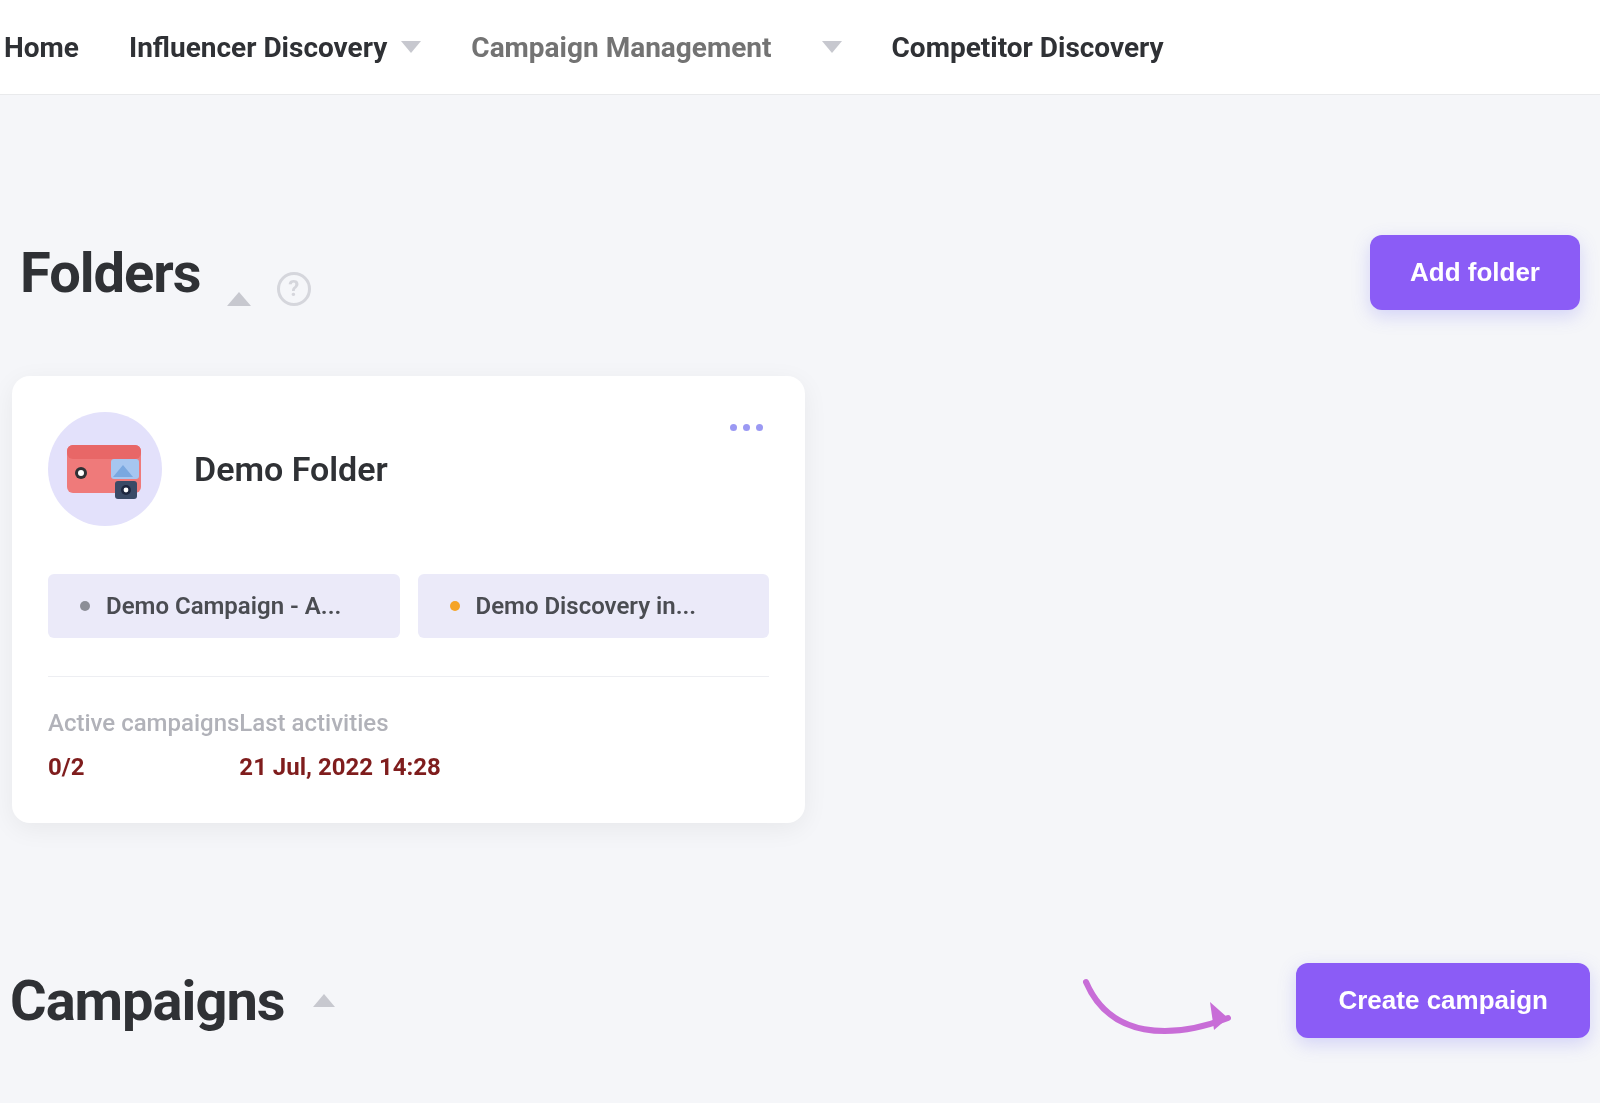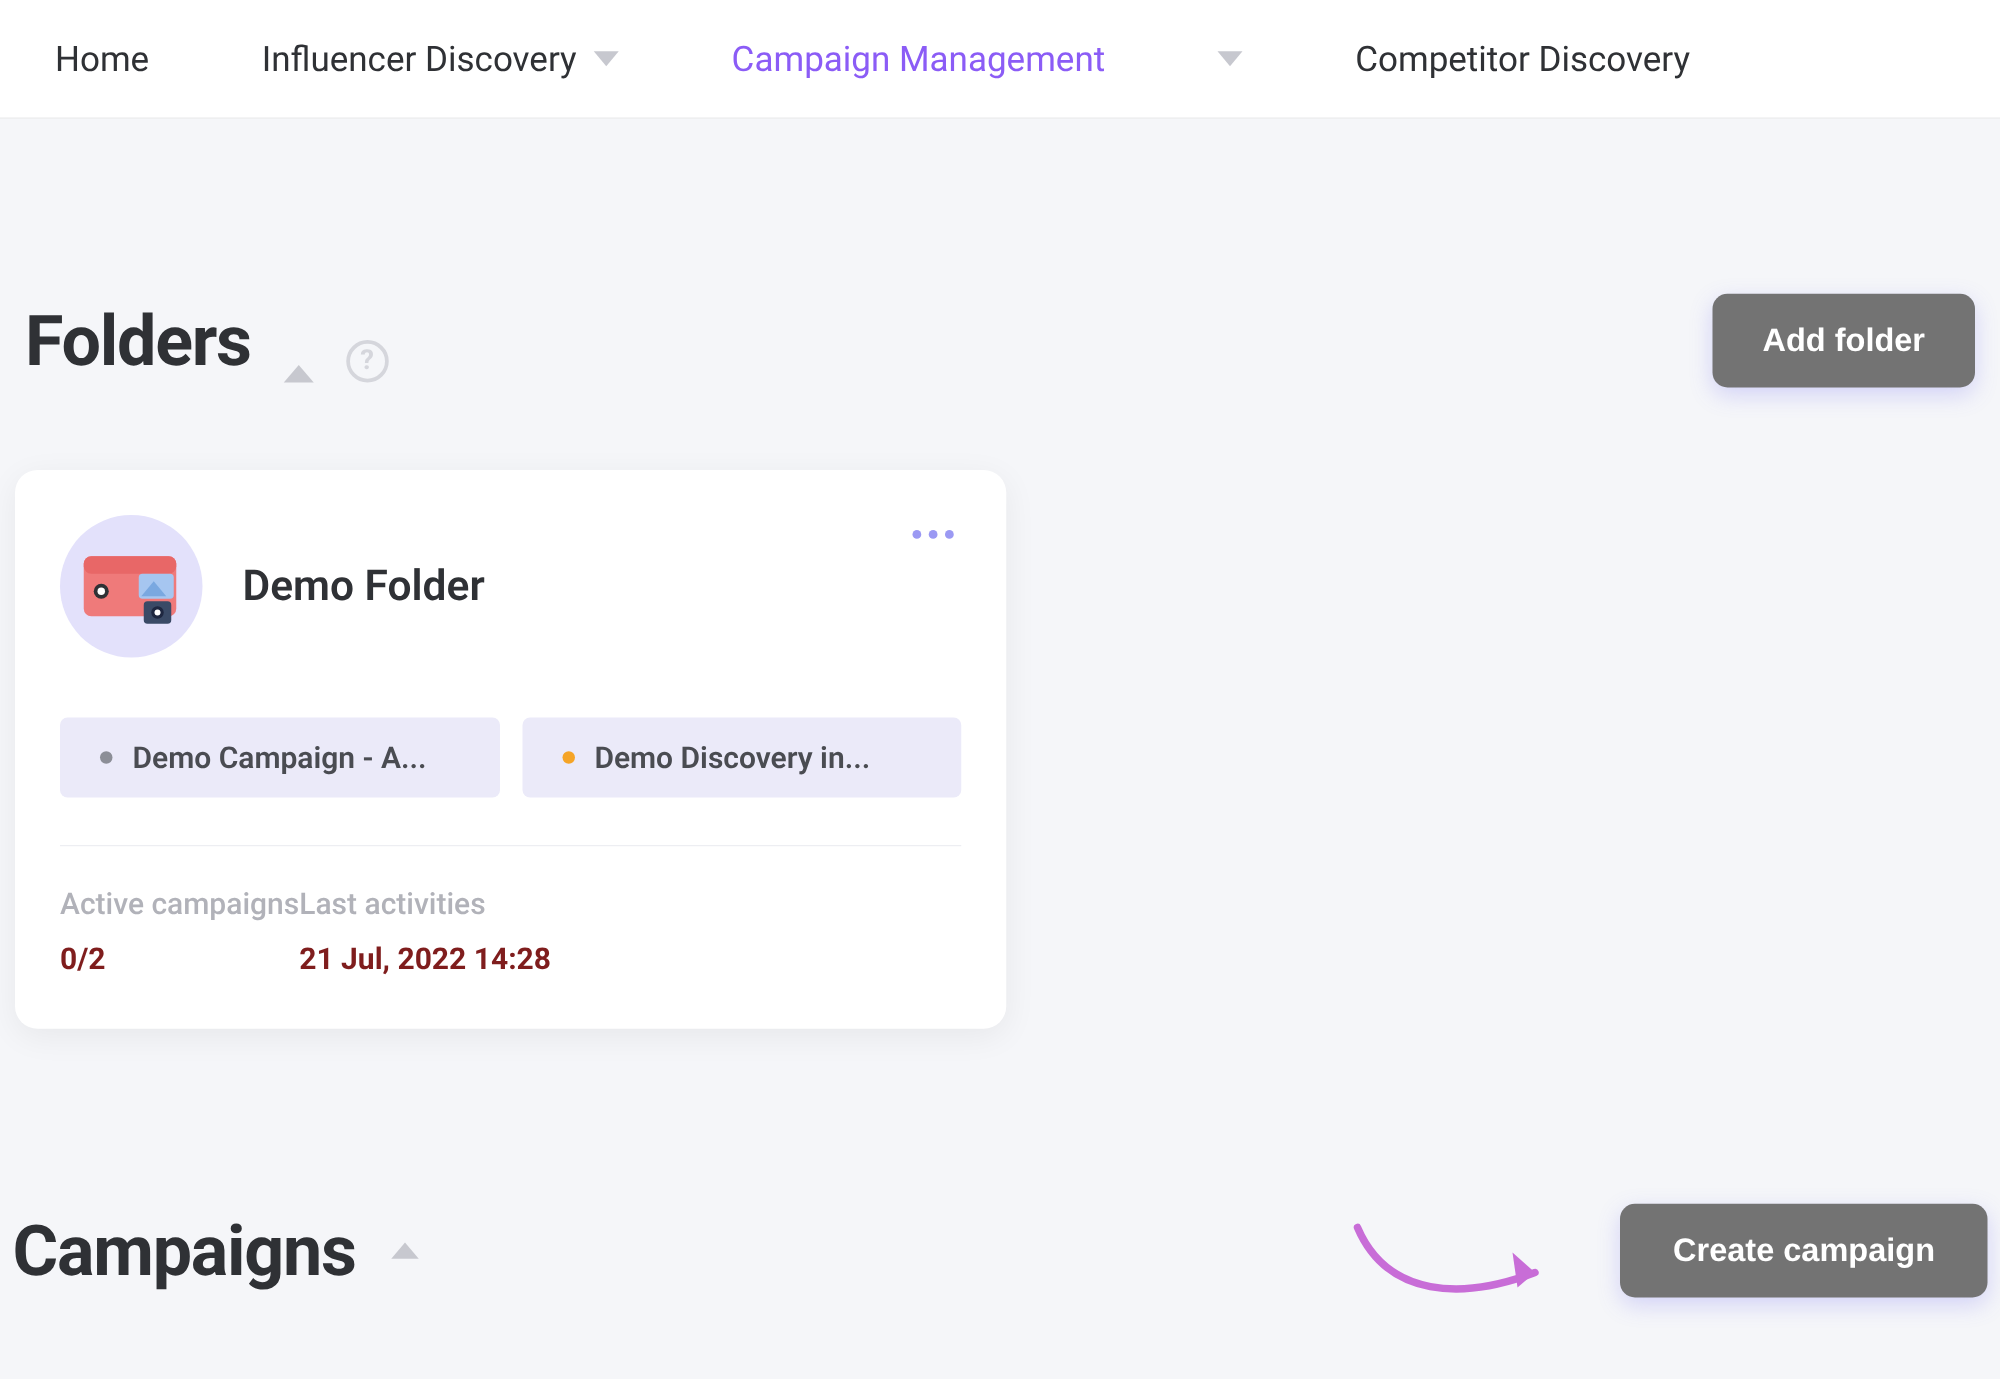--- a/index.html
+++ b/index.html
@@ -26,27 +26,26 @@
     display: flex;
     align-items: center;
     padding: 0 0 0 4px;
     gap: 50px;
   }
   .nav-item {
     display: flex;
     align-items: center;
     gap: 14px;
     font-size: 28px;
-    font-weight: 400;
+    font-weight: 700;
     color: #2f3135;
     cursor: pointer;
     white-space: nowrap;
-    margin-left: 40px;
-  }
-  .nav-item.active { color: #8b5cf6; }
+  }
+  .nav-item.active { color: #737373; }
   .chevron-down {
     width: 0; height: 0;
     border-left: 10px solid transparent;
     border-right: 10px solid transparent;
     border-top: 12px solid #c7c8cf;
   }
 
   
   .section-row {
     display: flex;
@@ -83,21 +82,21 @@
     border-radius: 50%;
     display: flex;
     align-items: center;
     justify-content: center;
     color: #d5d6dc;
     font-size: 22px;
     font-weight: 700;
     cursor: pointer;
   }
   .btn-primary {
-    background: #737373;
+    background: #8b5cf6;
     color: #fff;
     border: none;
     border-radius: 12px;
     font-size: 26px;
     font-weight: 600;
     padding: 22px 40px;
     cursor: pointer;
     box-shadow: 0 6px 18px rgba(110,108,245,0.25);
   }
   .btn-primary.create {

